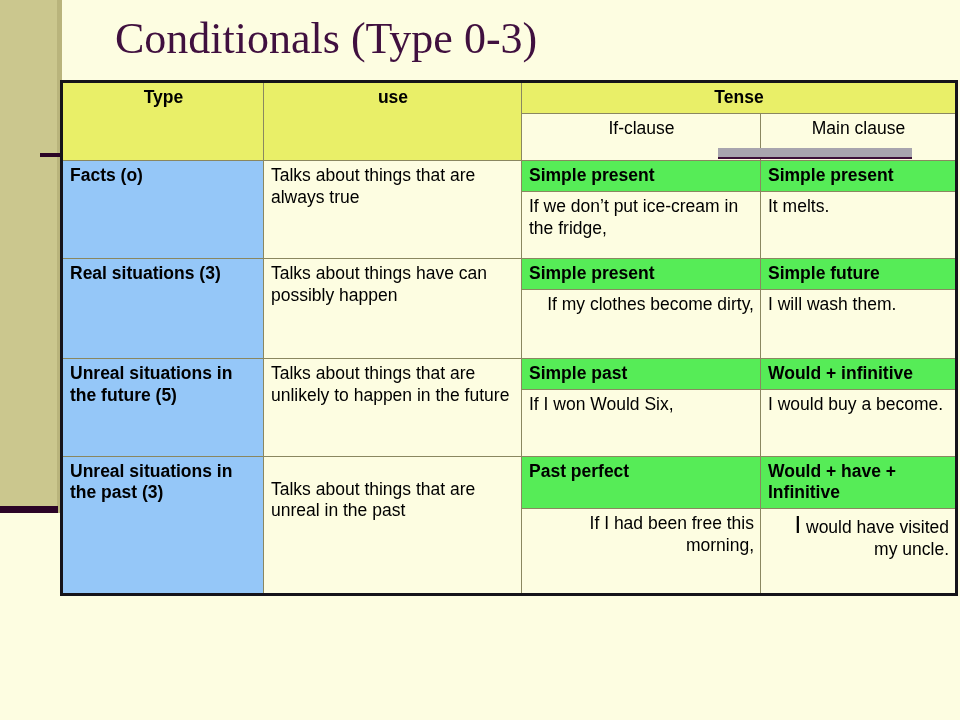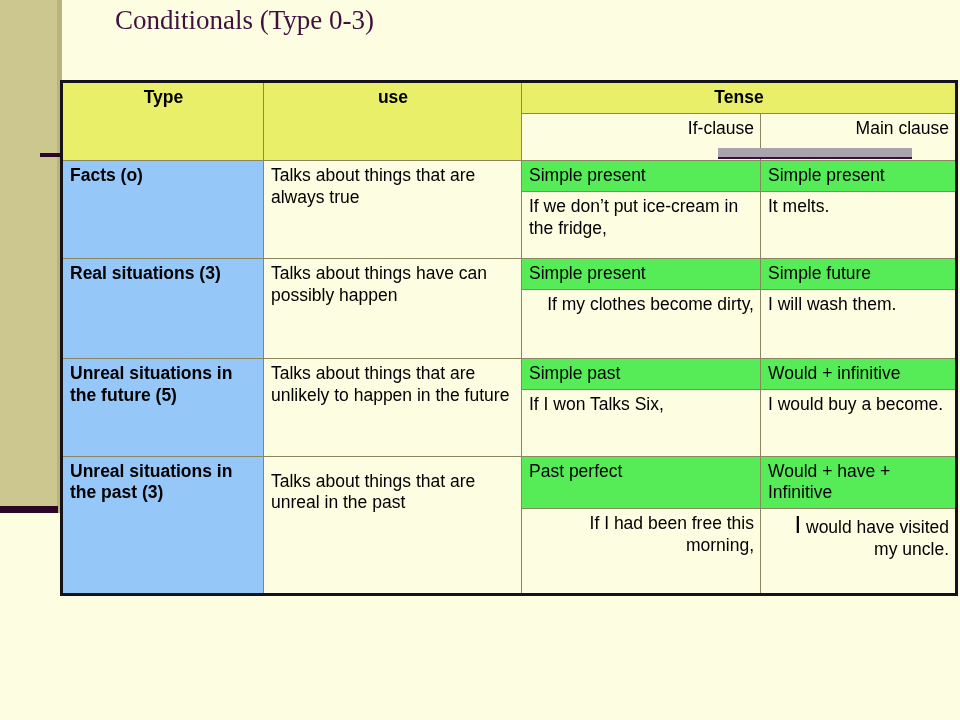--- a/index.html
+++ b/index.html
@@ -46,23 +46,23 @@
     top: 506px;
     width: 58px;
     height: 7px;
     background: #2b0426;
   }
 
   
   #page-title {
     position: absolute;
     left: 115px;
-    top: 6px;
+    top: 16px;
     font-family: "Liberation Serif", serif;
-    font-size: 27px;
+    font-size: 44px;
     line-height: 1.05;
     color: #40103f;
     white-space: nowrap;
     letter-spacing: 0px;
   }
 
   
   #grammar-table {
     position: absolute;
     left: 60px;
@@ -85,37 +85,37 @@
 
   .c-head {
     background: #e9ef68;
     font-weight: bold;
     text-align: center;
     vertical-align: top !important;
   }
   .c-subhead {
     background: #fdfde1;
     font-weight: normal;
-    text-align: right;
+    text-align: center;
     vertical-align: top !important;
     margin-left: 16px;
   }
   .c-type {
     background: #95c7f8;
     font-weight: bold;
     vertical-align: top !important;
   }
   .c-use {
     background: #fdfde1;
     vertical-align: top !important;
     padding-top: 6px;
   }
   .c-tense {
     background: #56ec57;
-    font-weight: normal;
+    font-weight: bold;
     vertical-align: top !important;
     margin-left: 24px;
   }
   .c-example {
     background: #fdfde1;
     vertical-align: top !important;
     margin-left: 40px;
   }
   .c-example-wide {
     line-height: 1.75;
@@ -187,27 +187,27 @@
       <td class="c-example">I will wash them.</td>
     </tr>
 
     <tr>
       <td class="c-type" rowspan="2" style="height:68px">Unreal situations in the future (5)</td>
       <td class="c-use" rowspan="2">Talks about things that are unlikely to happen in the future</td>
       <td class="c-tense">Simple past</td>
       <td class="c-tense">Would + infinitive</td>
     </tr>
     <tr>
-      <td class="c-example" style="height:58px">If I won Talks Six,</td>
+      <td class="c-example" style="height:58px">If I won Would Six,</td>
       <td class="c-example">I would buy a become.</td>
     </tr>
 
     <tr>
       <td class="c-type" rowspan="2" style="height:62px">Unreal situations in the past (3)</td>
-      <td class="c-use" rowspan="2" style="padding-top:14px">Talks about things that are unreal in the past</td>
+      <td class="c-use" rowspan="2" style="padding-top:22px">Talks about things that are unreal in the past</td>
       <td class="c-tense">Past perfect</td>
       <td class="c-tense">Would + have + Infinitive</td>
     </tr>
     <tr>
       <td class="c-example c-example-wide" style="height:76px">If I had been free this morning,</td>
       <td class="c-example c-example-wide"><span class="big-i">I</span><span> would have visited my uncle.</span></td>
     </tr>
   </tbody>
 </table>
 

